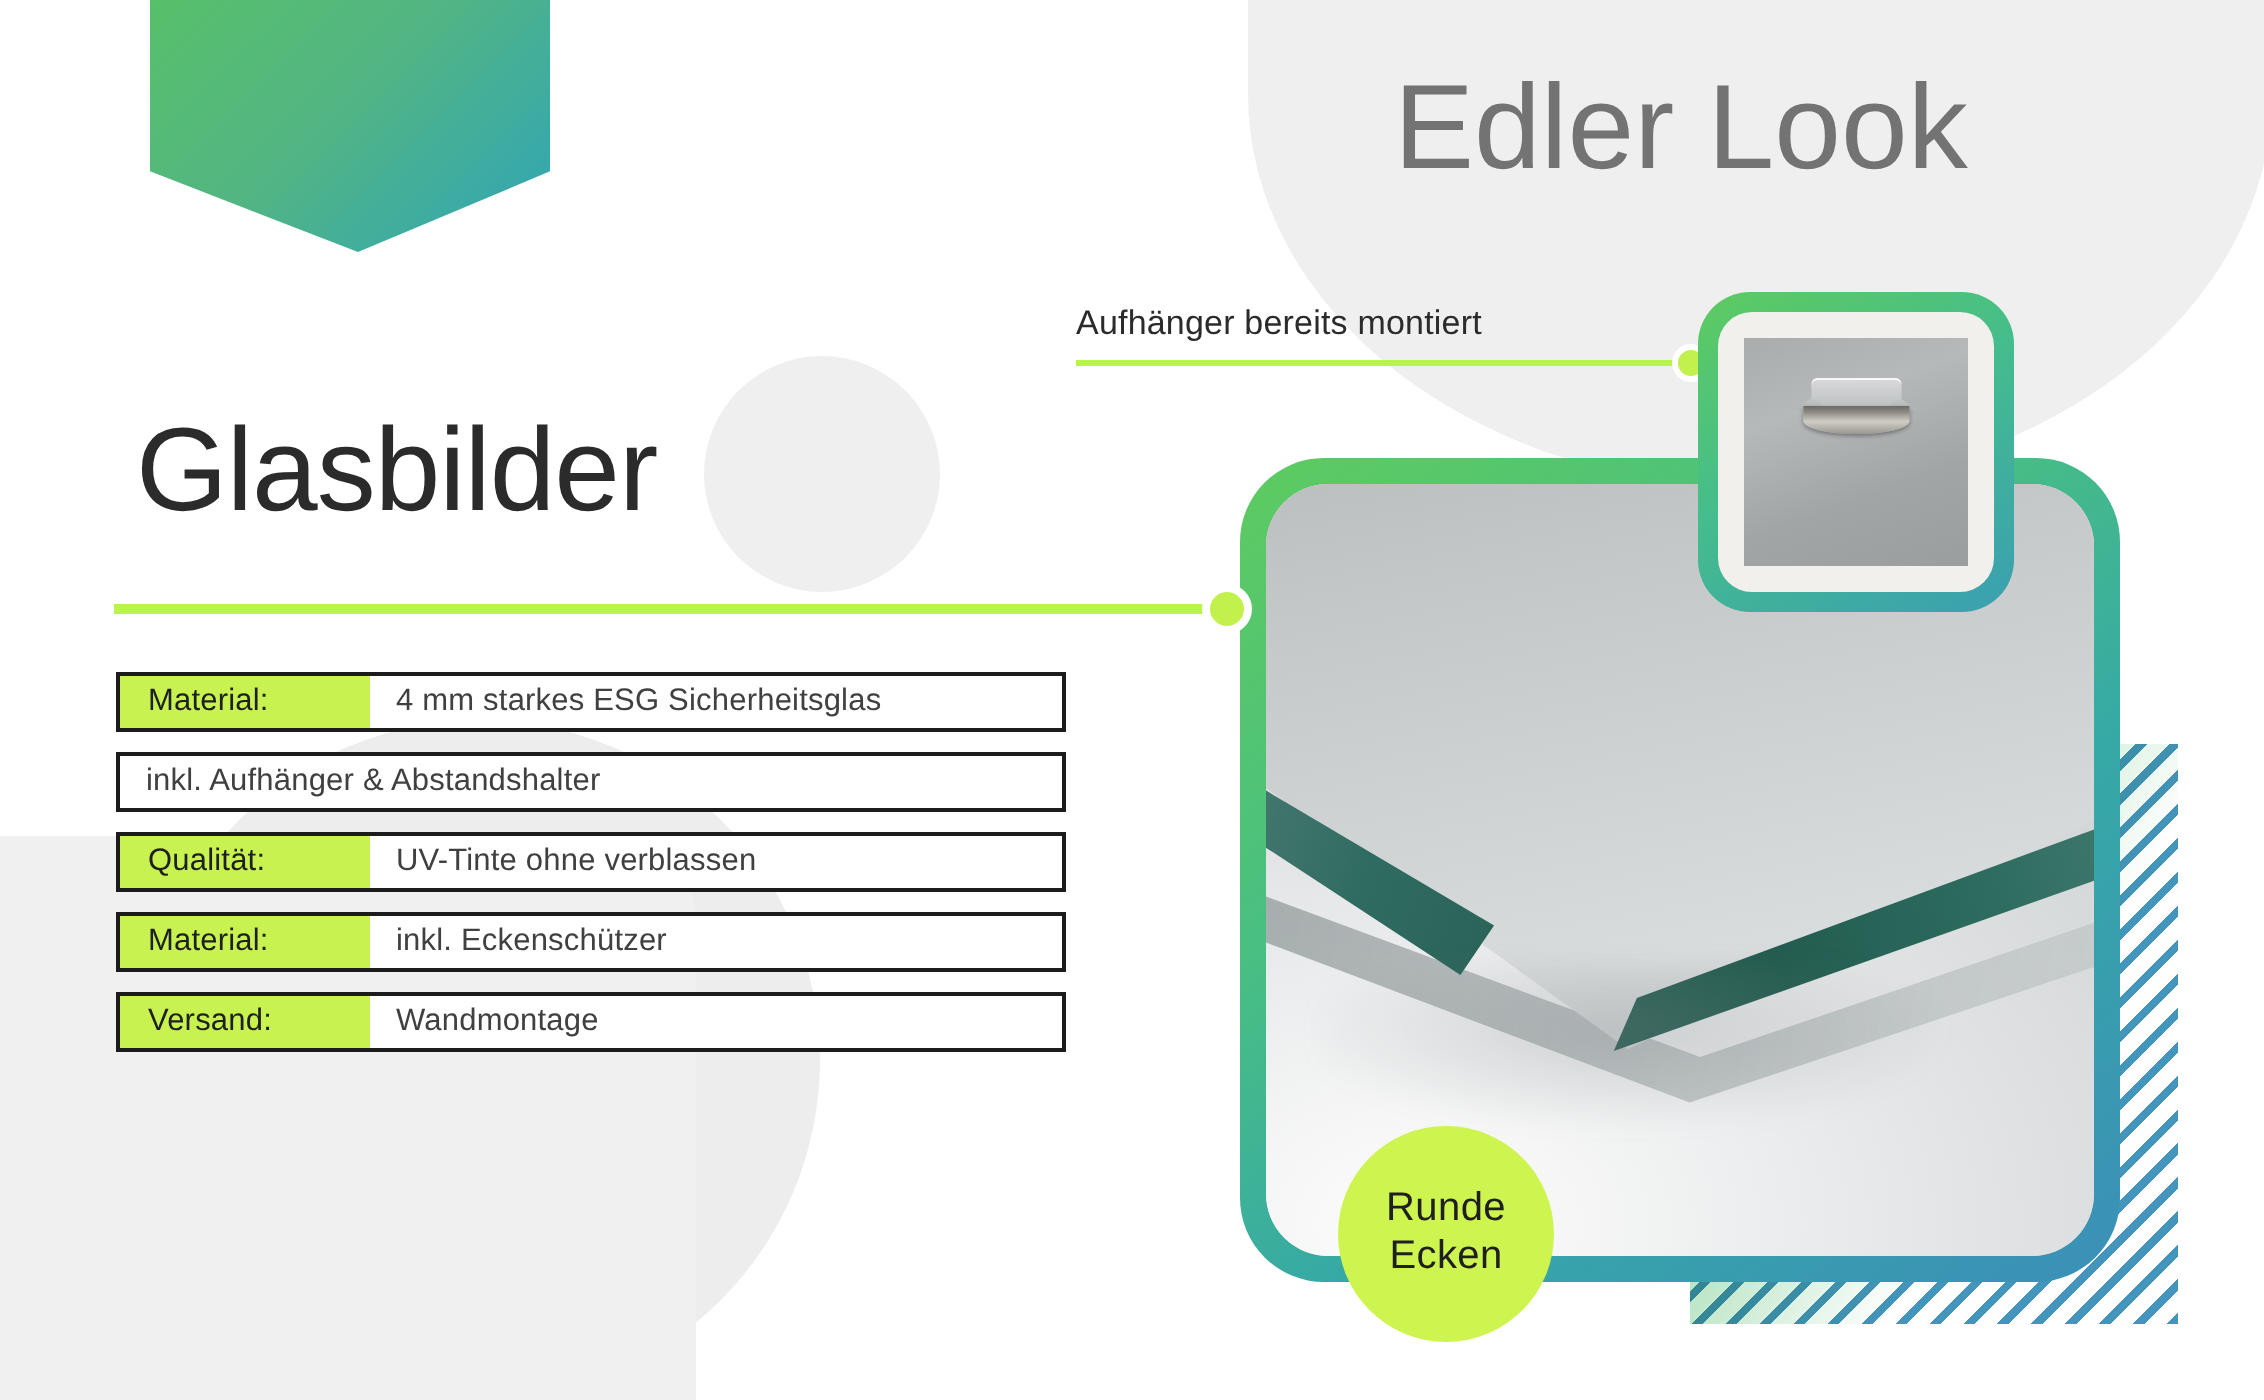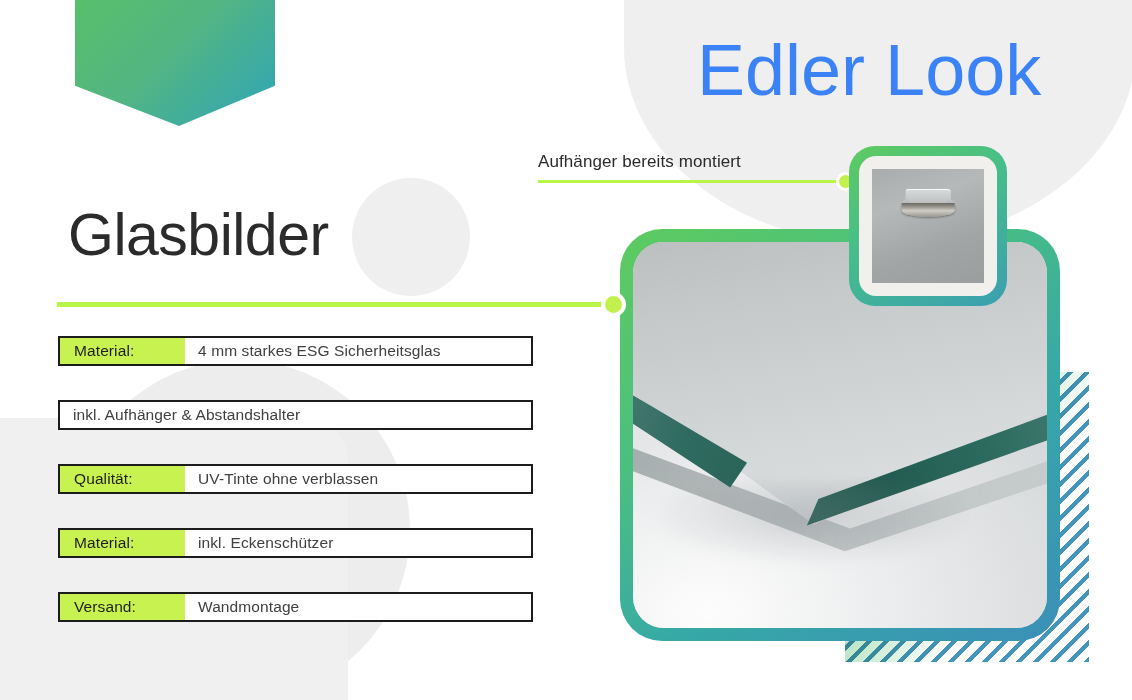--- a/index.html
+++ b/index.html
@@ -44,22 +44,22 @@
   }
 
   
   .title-main{
     position:absolute; left:68px; top:206px;
     font-size:59px; font-weight:400; letter-spacing:-0.5px;
     color:#2b2b2b; line-height:1; z-index:4; white-space:nowrap;text-align:right;
   }
   .title-right{
     position:absolute; left:697px; top:34px;
-    font-size:72px; font-weight:400; letter-spacing:0px;
-    color:#3b82f6; line-height:1; z-index:4; white-space:nowrap;
+    font-size:60px; font-weight:400; letter-spacing:0px;
+    color:#737373; line-height:1; z-index:4; white-space:nowrap;
   }
 
   
   .connector-left{
     position:absolute; left:57px; top:302px; width:552px; height:5px;
     background:#b9f448; z-index:5;
   }
   .connector-dot-left{
     position:absolute; left:601px; top:292px; width:25px; height:25px;
     background:#c2f14e; border:4px solid #ffffff; border-radius:50%; z-index:8;
@@ -76,21 +76,21 @@
     background:#b9f448; z-index:6;
   }
   .connector-dot-top{
     position:absolute; left:836px; top:172px; width:19px; height:19px;
     background:#c2f14e; border:3px solid #ffffff; border-radius:50%; z-index:9;
   }
 
   
   .spec-list{ position:absolute; left:58px; top:336px; width:475px; z-index:6; }
   .spec-row{
-    display:flex; align-items:stretch; height:30px; margin-bottom:34px;
+    display:flex; align-items:stretch; height:30px; margin-bottom:10px;
     border:2px solid #1c1c1c; background:#ffffff;
   }
   .spec-key{
     width:125px; flex:0 0 125px; background:#c8f250;
     display:flex; align-items:center; padding-left:14px;
     font-size:15.5px; color:#1f1f1f; letter-spacing:0.1px;
   }
   .spec-val{
     flex:1 1 auto; display:flex; align-items:center; padding-left:13px;
     font-size:15.5px; color:#404040; letter-spacing:0.1px; background:transparent;
@@ -287,14 +287,18 @@
         <div class="hanger-bracket">
           <div class="cap"></div>
           <div class="wing-l"></div>
           <div class="wing-r"></div>
           <div class="slot"></div>
         </div>
       </div>
     </div>
   </div>
 
+  <div class="badge-round">
+    <span>Runde</span>
+    <span>Ecken</span>
+  </div>
 
 </div>
 
 </body></html>

